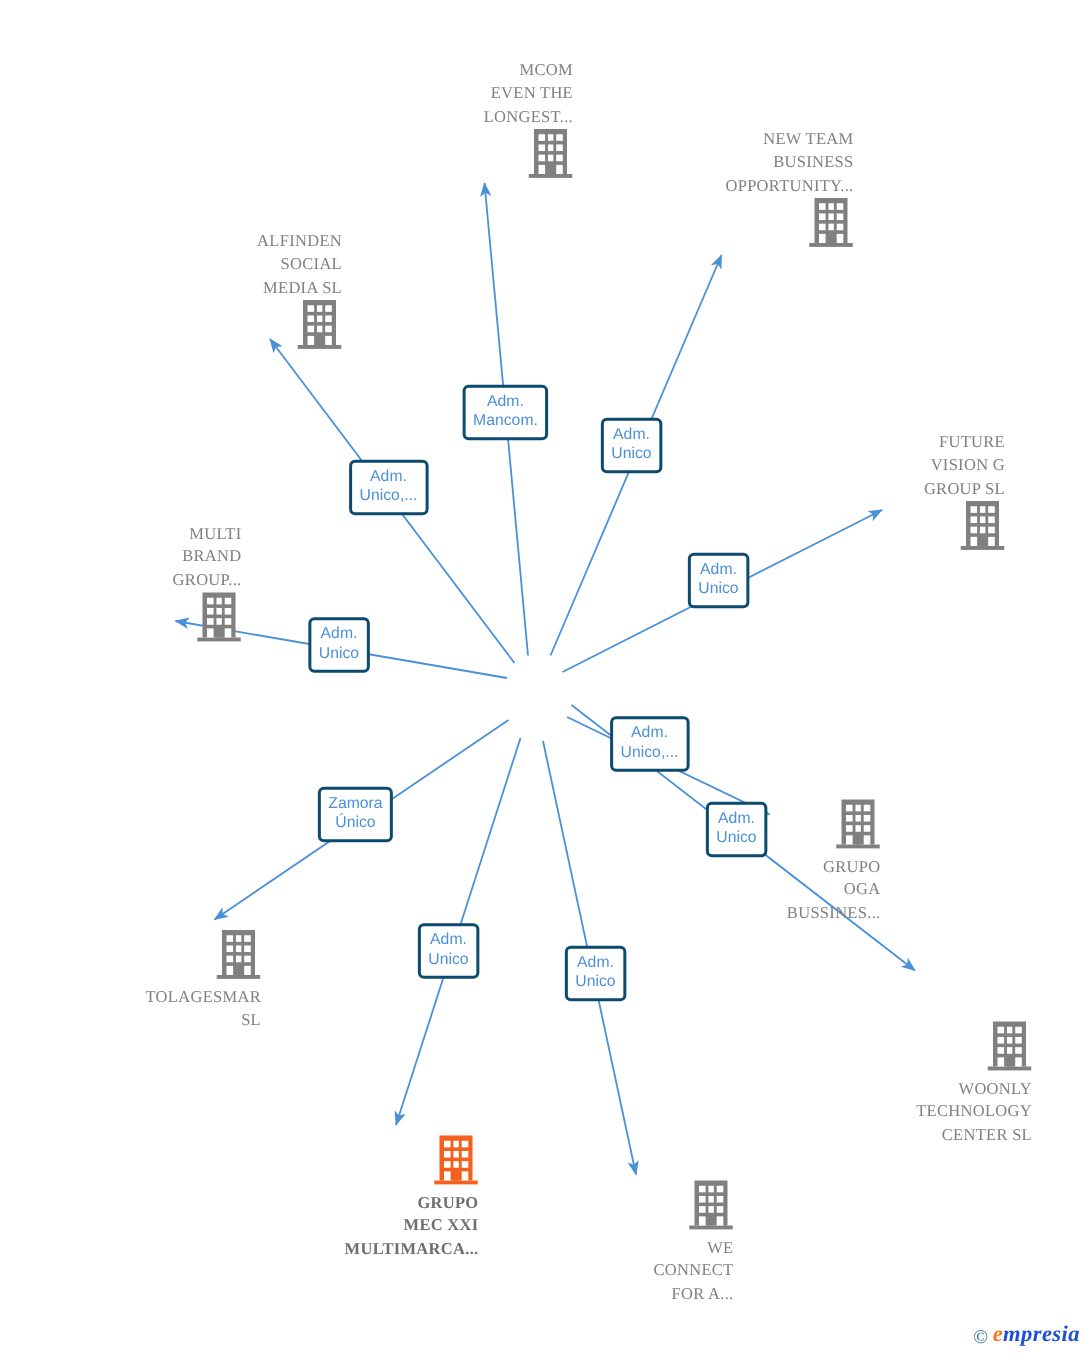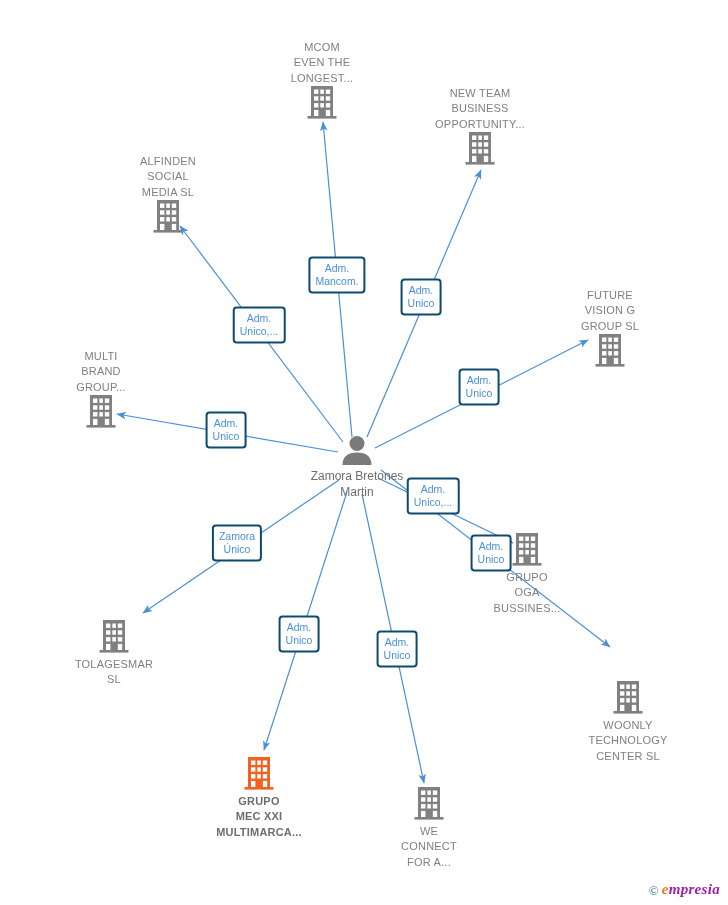--- a/index.html
+++ b/index.html
@@ -21,22 +21,23 @@
     position: absolute;
     left: 0; top: 0;
     width: 728px;
     height: 905px;
     pointer-events: none;
   }
   .node {
     position: absolute;
     width: 120px;
     margin-left: -60px;
-    text-align: center;
+    text-align: right;
     line-height: 14.5px;
+    font-family: Liberation Serif, serif;
   }
   .node .label {
     font-size: 11px;
     color: #808080;
     letter-spacing: 0.2px;
     white-space: pre-line;
   }
   .node.highlight .label {
     font-weight: bold;
     color: #6e6e6e;
@@ -84,21 +85,21 @@
     font-size: 13px;
     vertical-align: middle;
     margin-right: 3px;
   }
   #watermark .wordmark {
     font-style: italic;
     font-weight: bold;
     letter-spacing: 0.3px;
   }
   #watermark .wordmark .e { color: #f4771f; }
-  #watermark .wordmark .rest { color: #a21caf; }
+  #watermark .wordmark .rest { color: #1d4ed8; }
 </style>
 </head>
 <body>
 
 <div id="graph">
 
   <svg id="edges" viewBox="0 0 728 905" xmlns="http://www.w3.org/2000/svg">
     <defs>
       <marker id="arrowblue" markerWidth="9" markerHeight="9" refX="7.5" refY="3.2" orient="auto" markerUnits="strokeWidth">
         <path d="M0,0 L8,3.2 L0,6.4 L2,3.2 z" fill="#4a90d9"></path>
@@ -111,50 +112,41 @@
         <line x1="375" y1="448" x2="588" y2="340" marker-end="url(#arrowblue)"></line>
         <line x1="338" y1="452" x2="117" y2="414" marker-end="url(#arrowblue)"></line>
         <line x1="378" y1="478" x2="513" y2="543" marker-end="url(#arrowblue)"></line>
         <line x1="381" y1="470" x2="610" y2="647" marker-end="url(#arrowblue)"></line>
         <line x1="339" y1="480" x2="143" y2="613" marker-end="url(#arrowblue)"></line>
         <line x1="347" y1="492" x2="264" y2="750" marker-end="url(#arrowblue)"></line>
         <line x1="362" y1="494" x2="424" y2="783" marker-end="url(#arrowblue)"></line>
       </g>
   </svg>
 
-  <div class="node person-node label-bottom" id="center-node" style="left:357px; top:435px;">
-    <span class="glyph">
-      <svg width="36" height="30" viewBox="0 0 36 30" xmlns="http://www.w3.org/2000/svg">
-        <circle cx="18" cy="8.5" r="7.5" fill="#7a7a7a"></circle>
-        <path d="M3.5,30 C3.5,21 9.5,17.5 18,17.5 C26.5,17.5 32.5,21 32.5,30 Z" fill="#7a7a7a"></path>
-      </svg>
-    </span>
-    <span class="pname">Zamora Bretones Martin</span>
-  </div>
 
   <div id="node-layer">
       <div class="node label-top" id="node-mcom" style="left: 322px; top: 38.5px;"><span class="label">MCOM
 EVEN THE
 LONGEST...</span><span class="glyph"><svg width="30" height="34" viewBox="0 0 30 34" xmlns="http://www.w3.org/2000/svg">
             <rect x="4" y="1" width="22" height="30" fill="#808080"></rect>
             <rect x="0.5" y="31" width="29" height="2.6" fill="#808080"></rect>
             <rect x="7" y="4.5" width="4.4" height="4.4" fill="#ffffff"></rect>
             <rect x="13.3" y="4.5" width="3.6" height="4.4" fill="#ffffff"></rect>
             <rect x="18.8" y="4.5" width="4.4" height="4.4" fill="#ffffff"></rect>
             <rect x="7" y="11.3" width="4.4" height="4.4" fill="#ffffff"></rect>
             <rect x="13.3" y="11.3" width="3.6" height="4.4" fill="#ffffff"></rect>
             <rect x="18.8" y="11.3" width="4.4" height="4.4" fill="#ffffff"></rect>
             <rect x="7" y="18.1" width="4.4" height="4.4" fill="#ffffff"></rect>
             <rect x="13.3" y="18.1" width="3.6" height="4.4" fill="#ffffff"></rect>
             <rect x="18.8" y="18.1" width="4.4" height="4.4" fill="#ffffff"></rect>
             <rect x="7" y="24.9" width="4.4" height="6.1" fill="#ffffff"></rect>
             <rect x="18.8" y="24.9" width="4.4" height="6.1" fill="#ffffff"></rect>
             <rect x="13.3" y="24.9" width="3.6" height="6.1" fill="#808080"></rect>
           </svg></span></div>
-      <div class="node label-top" id="node-new-team" style="left: 480px; top: 84.5px;"><span class="label">NEW TEAM
+      <div class="node label-top" id="node-new-team" style="left: 509px; top: 84.5px;"><span class="label">NEW TEAM
 BUSINESS
 OPPORTUNITY...</span><span class="glyph"><svg width="30" height="34" viewBox="0 0 30 34" xmlns="http://www.w3.org/2000/svg">
             <rect x="4" y="1" width="22" height="30" fill="#808080"></rect>
             <rect x="0.5" y="31" width="29" height="2.6" fill="#808080"></rect>
             <rect x="7" y="4.5" width="4.4" height="4.4" fill="#ffffff"></rect>
             <rect x="13.3" y="4.5" width="3.6" height="4.4" fill="#ffffff"></rect>
             <rect x="18.8" y="4.5" width="4.4" height="4.4" fill="#ffffff"></rect>
             <rect x="7" y="11.3" width="4.4" height="4.4" fill="#ffffff"></rect>
             <rect x="13.3" y="11.3" width="3.6" height="4.4" fill="#ffffff"></rect>
             <rect x="18.8" y="11.3" width="4.4" height="4.4" fill="#ffffff"></rect>

